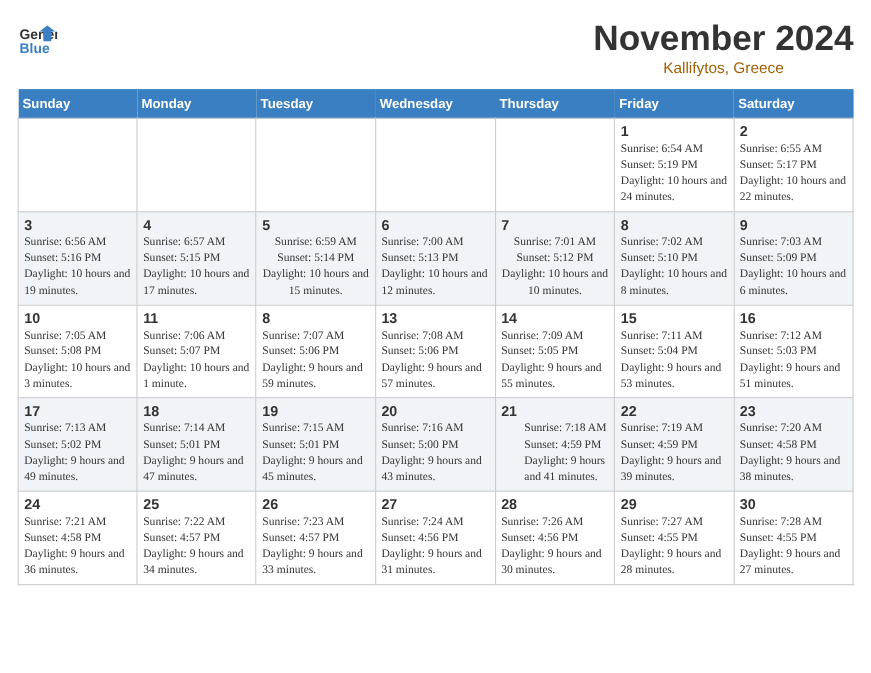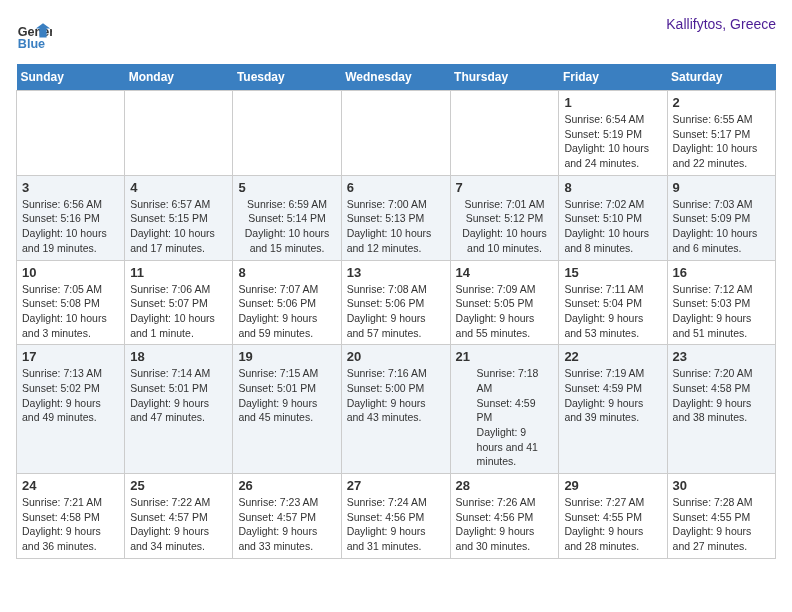--- a/index.html
+++ b/index.html
@@ -28,21 +28,22 @@
     .title-block {
       text-align: right;
     }
     .month-title {
       font-size: 32px;
       font-weight: bold;
       color: #333;
     }
     .subtitle {
       font-size: 14px;
-      color: #4c1d95;
+      color: #a16207;
+      text-align: center;
     }
     table {
       width: 100%;
       border-collapse: collapse;
       font-size: 11px;
     }
     thead tr th {
       background-color: #3a7fc1;
       color: #fff;
       padding: 6px 4px;
@@ -66,37 +67,39 @@
     }
     .day-num {
       font-weight: bold;
       font-size: 13px;
       margin-bottom: 2px;
     }
     .day-info {
       font-size: 10.5px;
       line-height: 1.4;
       color: #333;
+      font-family: Liberation Serif, serif;
     }
     .empty-cell {
       background-color: #fff !important;
     }
   </style>
 </head>
 <body>
 
 <div class="header">
   <div class="logo">
     <svg class="logo-icon" viewBox="0 0 40 40">
       <text x="2" y="22" font-size="14" font-weight="bold" fill="#333">General</text>
       <text x="2" y="36" font-size="14" font-weight="bold" fill="#3a7fc1">Blue</text>
       <polygon points="30,8 38,14 34,14 34,24 26,24 26,14 22,14" fill="#3a7fc1"></polygon>
     </svg>
   </div>
   <div class="title-block">
+    <div class="month-title">November 2024</div>
     <div class="subtitle">Kallifytos, Greece</div>
   </div>
 </div>
 
 <table>
   <thead>
     <tr>
     <th>Sunday</th>
         <th>Monday</th>
         <th>Tuesday</th>

